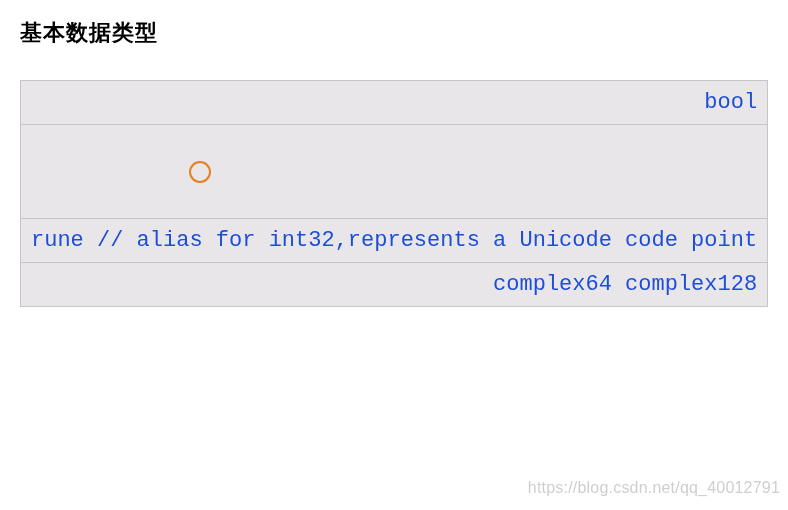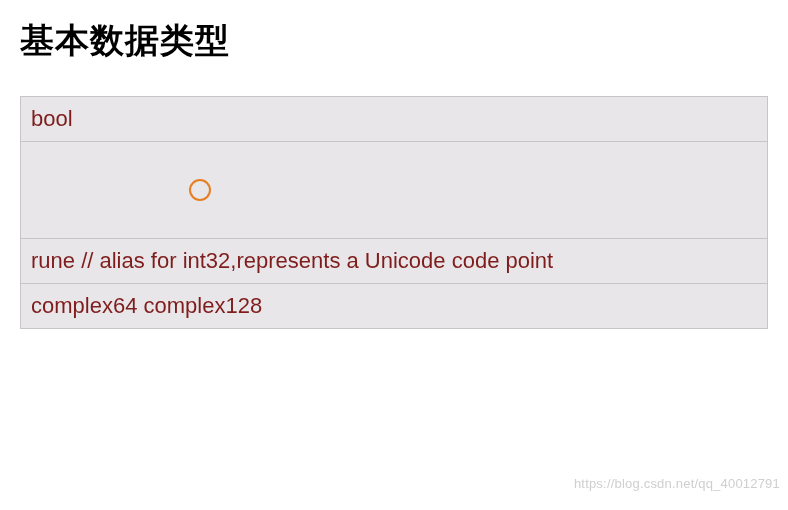--- a/index.html
+++ b/index.html
@@ -9,58 +9,59 @@
     }
     body {
       font-family: "Microsoft YaHei", "PingFang SC", sans-serif;
       background: #ffffff;
       width: 788px;
       height: 510px;
       padding: 18px 20px;
       position: relative;
     }
     .heading {
-      font-size: 34px;
+      font-size: 22px;
       font-weight: 600;
       color: #000;
       margin-bottom: 32px;
       letter-spacing: 1px;
     }
     .type-table {
       width: 100%;
       border-collapse: collapse;
       background: #e8e6e8;
     }
     .type-row {
       border: 1px solid #c8c5c9;
     }
     .type-cell {
       padding: 9px 10px;
-      font-family: Liberation Sans, sans-serif;
+      font-family: Liberation Mono, monospace;
       font-size: 22px;
-      color: #7f1d1d;
+      color: #1d4ed8;
       white-space: pre;
       position: relative;
+      text-align: right;
     }
     .cursor-circle {
       position: absolute;
       top: 50%;
       left: 168px;
       transform: translateY(-50%);
       width: 22px;
       height: 22px;
       border: 2.5px solid #e67e22;
       border-radius: 50%;
       background: transparent;
     }
     .watermark {
       position: absolute;
-      bottom: 19px;
+      bottom: 13px;
       right: 8px;
-      font-size: 13px;
+      font-size: 16px;
       color: #cfcfcf;
       font-family: Arial, sans-serif;
       letter-spacing: 0.2px;
       margin-top: 48px;
     }
   </style>
 </head>
 <body>
 
 <h2 class="heading">基本数据类型</h2>

